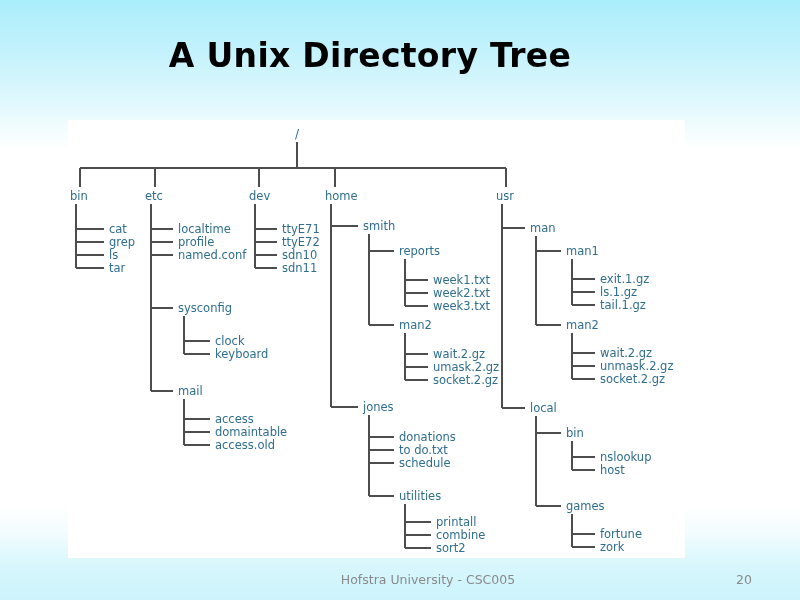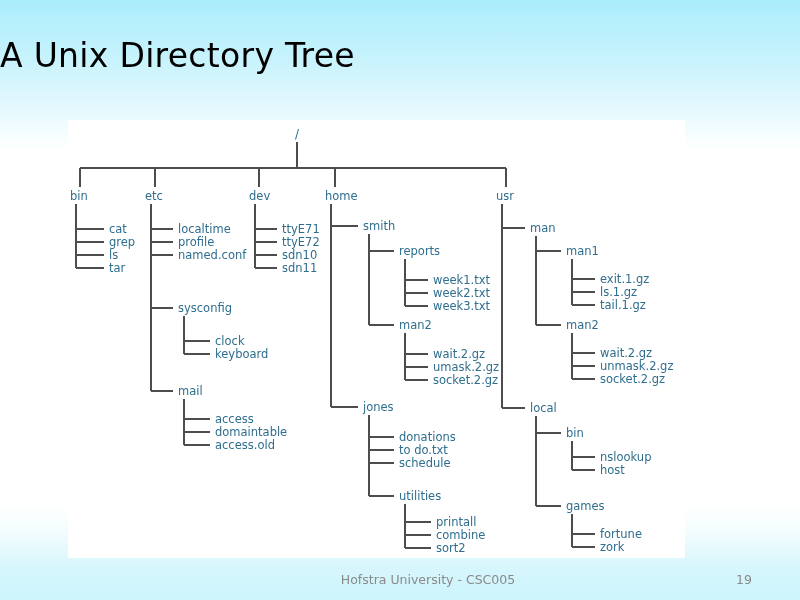--- a/index.html
+++ b/index.html
@@ -33,23 +33,24 @@
         #d5f6fc 570px,
         #cdf4fc 600px);
   }
 
   
   #title {
     position: absolute;
     left: 0;
     top: 36px;
     width: 740px;
+    text-align: center;
     font-family: "DejaVu Sans", sans-serif;
     font-size: 33px;
-    font-weight: normal;
+    font-weight: bold;
     color: #000000;
     letter-spacing: 0.3px;
     white-space: nowrap;
   }
 
   
   #content-panel {
     position: absolute;
     left: 68px;
     top: 120px;
@@ -256,15 +257,15 @@
         <text x="600" y="457" fill="#2f6e8e">nslookup</text>
         <text x="600" y="470" fill="#2f6e8e">host</text>
         <text x="566" y="506" fill="#2f6e8e">games</text>
         <text x="600" y="534" fill="#2f6e8e">fortune</text>
         <text x="600" y="547" fill="#2f6e8e">zork</text>
       </g>
   </svg>
 
   <div id="footer-date">11/7/06</div>
   <div id="footer-center">Hofstra University - CSC005</div>
-  <div id="footer-page">19</div>
+  <div id="footer-page">20</div>
 
 </div>
 
 </body></html>

